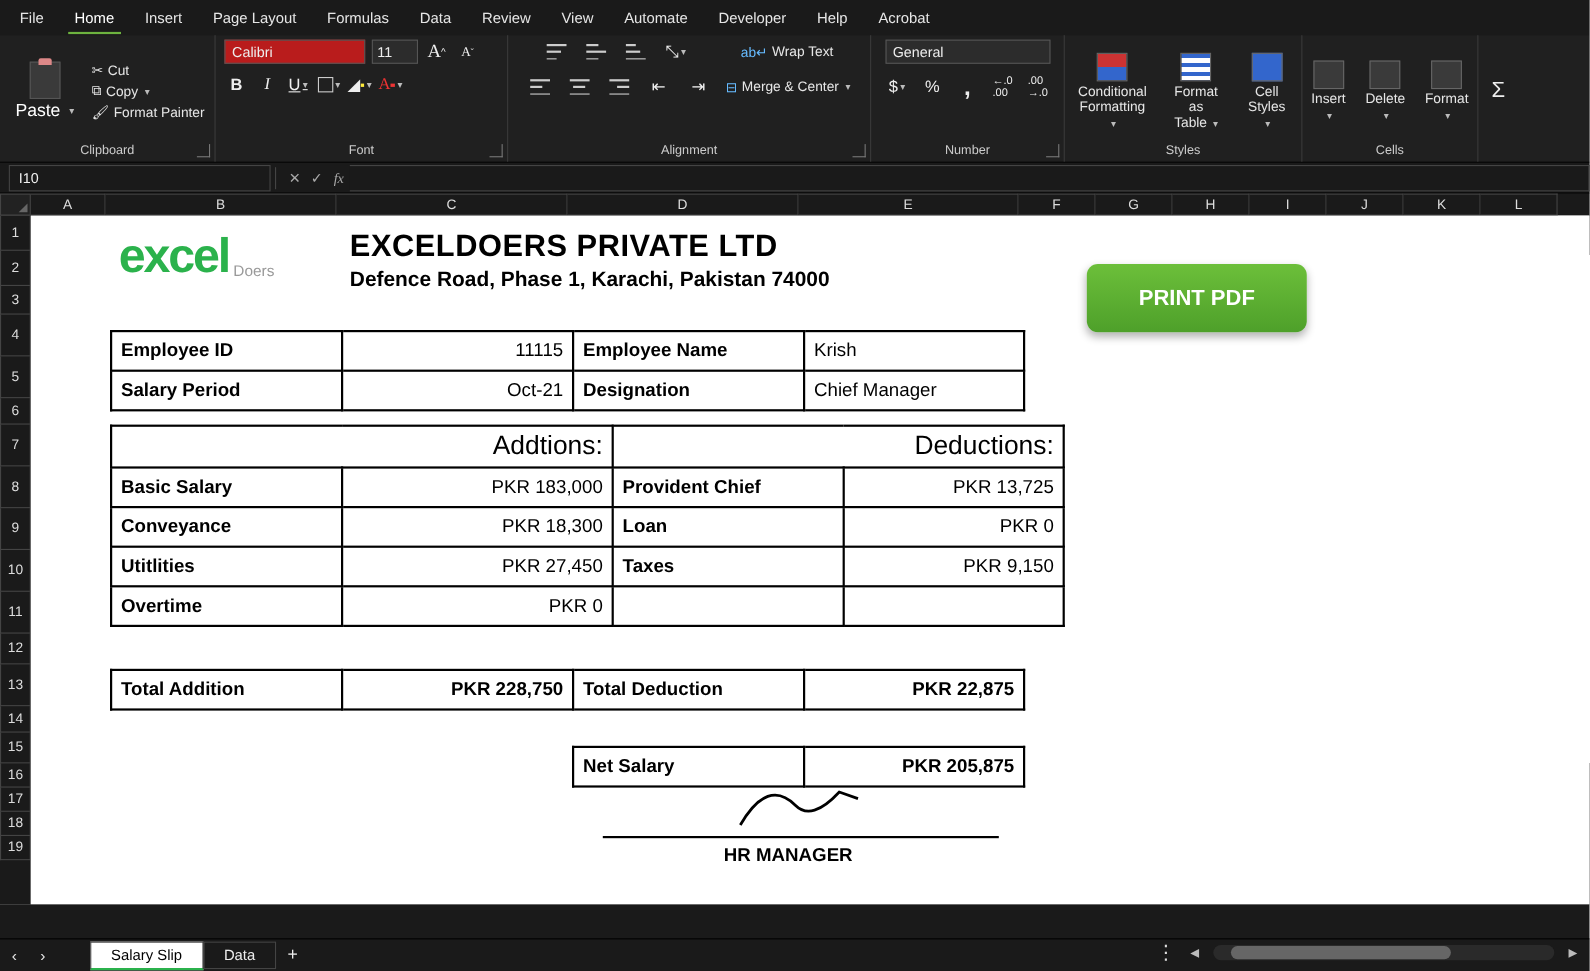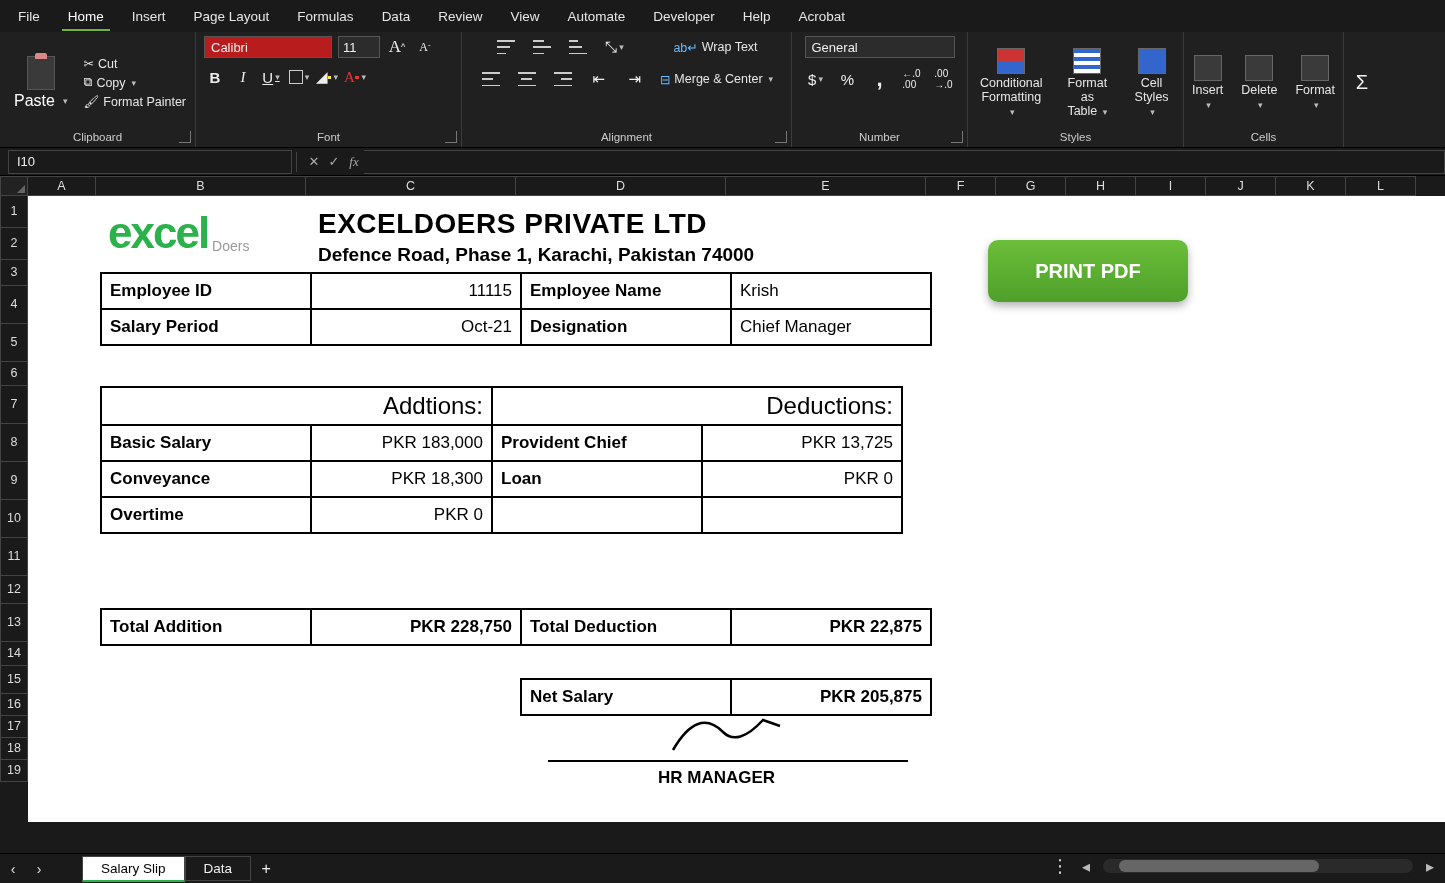--- a/index.html
+++ b/index.html
@@ -41,21 +41,21 @@
 
 
 .num-select { background: #2c2c2c; border: 1px solid #555; color: #eee; font-size: 13px; padding: 2px 6px; width: 150px; height: 22px; }
 
 
 .biglabel { display: flex; flex-direction: column; align-items: center; gap: 2px; cursor: pointer; font-size: 12.5px; color: #e6e6e6; text-align: center; padding: 0 4px; }
 .bigicon { width: 28px; height: 26px; background: #3a3a3a; border: 1px solid #666; }
 
 
 .fbar { display: flex; align-items: center; background: #1a1a1a; height: 28px; border-bottom: 1px solid #000; }
-.namebox { width: 284px; height: 24px; background: #1a1a1a; border: 1px solid #444; color: #eee; font-size: 13px; padding: 0 8px; margin: 0 4px 0 8px; }
+.namebox { width: 238px; height: 24px; background: #1a1a1a; border: 1px solid #444; color: #eee; font-size: 13px; padding: 0 8px; margin: 0 4px 0 8px; }
 .fxbtn { width: 20px; text-align: center; color: #aaa; font-size: 13px; cursor: pointer; }
 .fxinput { flex: 1; height: 24px; background: #1a1a1a; border: 1px solid #444; border-left: none; }
 
 
 .colhdr { display: flex; background: #1a1a1a; height: 20px; font-size: 12.5px; color: #ddd; }
 .selall { width: 28px; border: 1px solid #444; background: #222; position: relative; }
 .selall::after { content: ""; position: absolute; right: 2px; bottom: 2px; border-right: 8px solid #666; border-top: 8px solid transparent; }
 .ch { border: 1px solid #444; border-left: none; text-align: center; line-height: 18px; background: #1a1a1a; }
 .ch.A { width: 68px; } .ch.B { width: 210px; } .ch.C { width: 210px; } .ch.D { width: 210px; } .ch.E { width: 200px; } .ch.F { width: 70px; } .ch.G { width: 70px; } .ch.H { width: 70px; } .ch.I { width: 70px; } .ch.J { width: 70px; } .ch.K { width: 70px; } .ch.L { width: 70px; }
 
@@ -73,25 +73,25 @@
 .company-addr { position: absolute; left: 290px; top: 48px; font-size: 19px; font-weight: 700; }
 
 .print-btn { position: absolute; left: 960px; top: 20px; width: 200px; height: 62px; background: linear-gradient(#6cbf3a,#4ea02a); border-radius: 10px; box-shadow: 0 4px 8px rgba(0,0,0,.3); display: flex; align-items: center; justify-content: center; color: #fff; font-weight: 800; font-size: 20px; cursor: pointer; margin-top: 24px; }
 
 .tbl { position: absolute; border-collapse: collapse; }
 .tbl td { border: 2px solid #000; padding: 4px 8px; font-size: 17px; height: 36px; vertical-align: middle; }
 .tbl .lbl { font-weight: 700; }
 .tbl .val { text-align: right; }
 .tbl .hdr { font-weight: 400; font-size: 24px; text-align: right; }
 
-.info-tbl { left: 72px; top: 76px; }
+.info-tbl { left: 72px; top: 104px; }
 .info-tbl td.c1 { width: 210px; } .info-tbl td.c2 { width: 210px; } .info-tbl td.c3 { width: 210px; } .info-tbl td.c4 { width: 200px; }
 
 .ad-tbl { left: 72px; top: 190px; }
-.ad-tbl td.c1 { width: 210px; } .ad-tbl td.c2 { width: 181px; margin-top: 19px; } .ad-tbl td.c3 { width: 210px; } .ad-tbl td.c4 { width: 200px; }
+.ad-tbl td.c1 { width: 210px; } .ad-tbl td.c2 { width: 246px; margin-top: 19px; } .ad-tbl td.c3 { width: 210px; } .ad-tbl td.c4 { width: 200px; }
 
 .tot-tbl { left: 72px; top: 412px; }
 .tot-tbl td.c1 { width: 210px; } .tot-tbl td.c2 { width: 210px; } .tot-tbl td.c3 { width: 210px; } .tot-tbl td.c4 { width: 200px; }
 
 .net-tbl { left: 492px; top: 482px; }
 .net-tbl td.c3 { width: 210px; } .net-tbl td.c4 { width: 200px; }
 
 .sigline { position: absolute; left: 520px; top: 564px; width: 360px; border-top: 2px solid #000; }
 .sig-svg { position: absolute; left: 640px; top: 516px; }
 .sig-title { position: absolute; left: 630px; top: 572px; font-weight: 800; font-size: 17px; }
@@ -422,20 +422,26 @@
             <td class="c3 lbl">Provident Chief</td>
             <td class="c4 val">PKR 13,725</td>
           </tr>
           <tr>
             <td class="c1 lbl">Conveyance</td>
             <td class="c2 val">PKR 18,300</td>
             <td class="c3 lbl">Loan</td>
             <td class="c4 val">PKR 0</td>
           </tr>
           <tr>
+            <td class="c1 lbl">Utitlities</td>
+            <td class="c2 val">PKR 27,450</td>
+            <td class="c3 lbl">Taxes</td>
+            <td class="c4 val">PKR 9,150</td>
+          </tr>
+          <tr>
             <td class="c1 lbl">Overtime</td>
             <td class="c2 val">PKR 0</td>
             <td class="c3 lbl"></td>
             <td class="c4 val"></td>
           </tr>
         </tbody>
     </table>
 
     <table class="tbl tot-tbl">
       <tbody>

